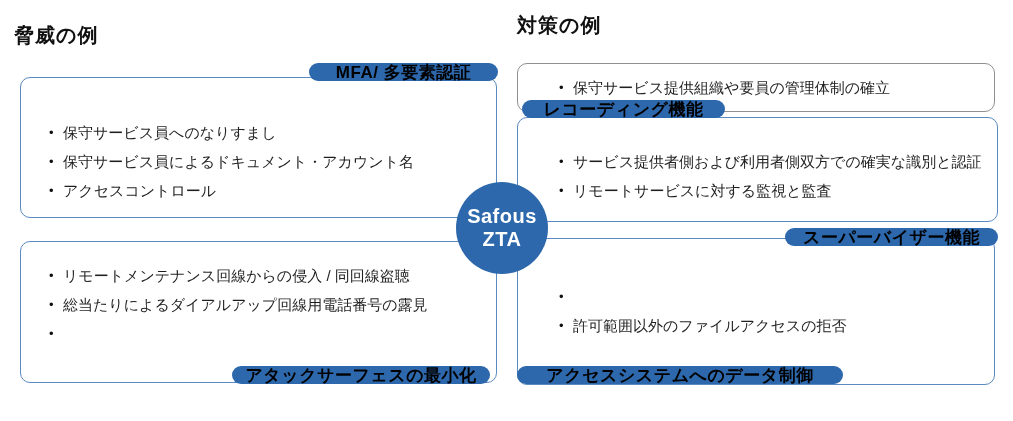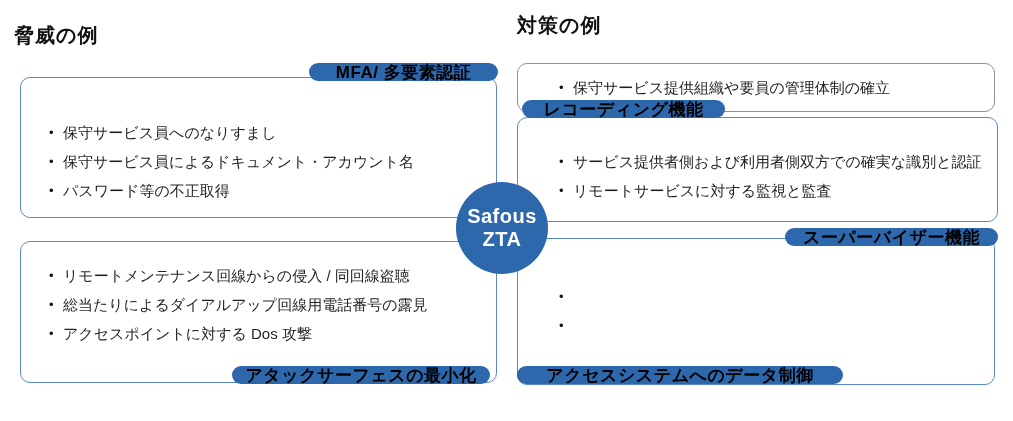--- a/index.html
+++ b/index.html
@@ -53,38 +53,37 @@
       <li>
         <span class="dot">•</span>
         <span>保守サービス員へのなりすまし</span>
       </li>
       <li>
         <span class="dot">•</span>
         <span>保守サービス員によるドキュメント・アカウント名</span>
       </li>
       <li>
         <span class="dot">•</span>
-        <span>パスワード等の不正取得</span>
+        <span>アクセスコントロール</span>
       </li>
     </ul>
   </div>
 
   <div class="box" style="left:20px;top:241px;width:477px;height:142px;">
     <ul class="bullets" style="margin:24px 0 0 28px;">
       <li>
         <span class="dot">•</span>
         <span>リモートメンテナンス回線からの侵入 / 同回線盗聴</span>
       </li>
       <li>
         <span class="dot">•</span>
         <span>総当たりによるダイアルアップ回線用電話番号の露見</span>
       </li>
       <li>
         <span class="dot">•</span>
-        <span>アクセスポイントに対する Dos 攻撃</span>
       </li>
     </ul>
   </div>
 
   <div class="box gray" style="left:517px;top:63px;width:478px;height:49px;">
     <ul class="bullets" style="margin:14px 0 0 41px;">
       <li>
         <span class="dot">•</span>
         <span>保守サービス提供組織や要員の管理体制の確立</span>
       </li>
@@ -104,20 +103,21 @@
     </ul>
   </div>
 
   <div class="box" style="left:517px;top:238px;width:478px;height:147px;">
     <ul class="bullets" style="margin:48px 0 0 41px;">
       <li>
         <span class="dot">•</span>
       </li>
       <li>
         <span class="dot">•</span>
+        <span>許可範囲以外のファイルアクセスの拒否</span>
       </li>
     </ul>
   </div>
 
   <div class="pill" style="left:309px;top:63px;width:189px;">MFA/ 多要素認証</div>
 
   <div class="pill" style="left:522px;top:100px;width:203px;">レコーディング機能</div>
 
   <div class="pill" style="left:232px;top:366px;width:258px;">アタックサーフェスの最小化</div>
 

